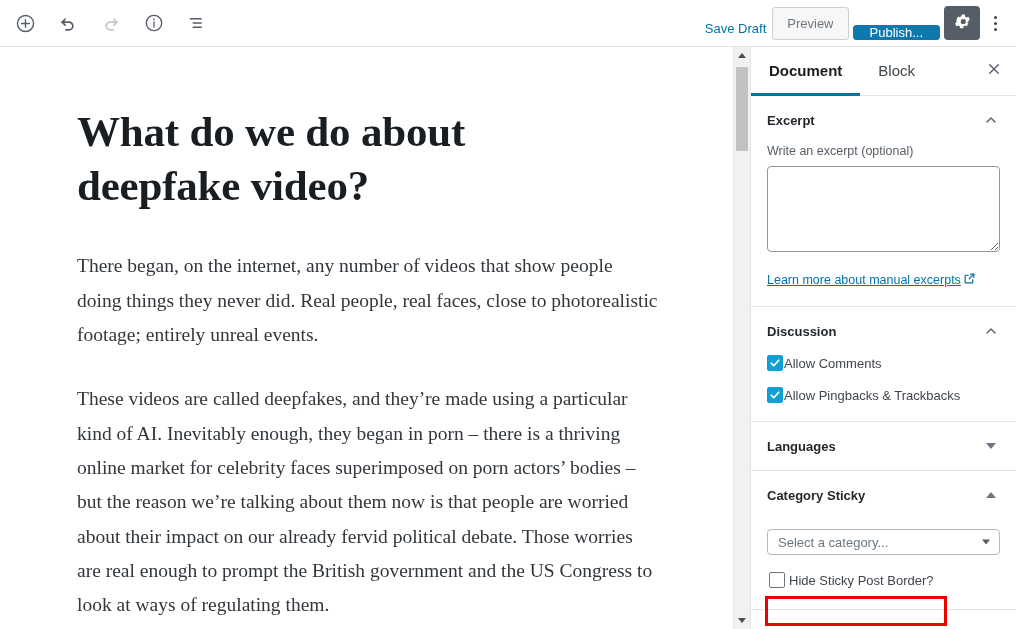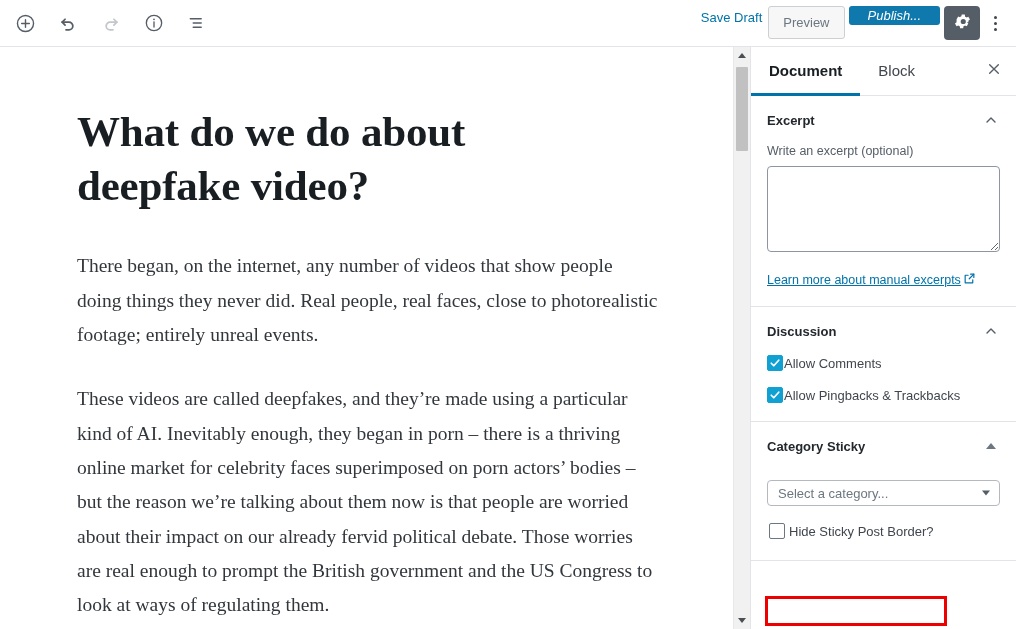--- a/index.html
+++ b/index.html
@@ -34,21 +34,21 @@
     box-sizing: border-box;
   }
   .header-left {
     display: flex;
     align-items: center;
     gap: 13px;
   }
   .header-right {
     margin-left: auto;
     display: flex;
-    align-items: flex-start;
+    align-items: flex-end;
     gap: 4px;
     padding-right: 2px;
   }
   .tool-icon {
     width: 30px;
     height: 30px;
     display: flex;
     align-items: center;
     justify-content: center;
     cursor: pointer;
@@ -72,25 +72,24 @@
     line-height: 1;
   }
   .btn-preview {
     background: #f7f7f7;
     border: 1px solid #ccd0d4;
     color: #6c7781;
     padding: 9px 14px;
   }
   .btn-publish {
     background: #0f79ad;
-    border: 3px solid #000000;
+    border: 1px solid #000000;
     color: #ffffff;
     padding: 0 16px;
     font-weight: 400;
-    font-style: italic;
   }
   .gear-btn {
     width: 36px;
     height: 34px;
     background: #555d66;
     border-radius: 4px;
     display: flex;
     align-items: center;
     justify-content: center;
     cursor: pointer;
@@ -527,20 +526,28 @@
             <span class="cbox on" style="background: rgb(17, 160, 210); border-color: rgb(17, 160, 210);">
               <svg width="12" height="12" viewBox="0 0 24 24" fill="none" stroke="#ffffff" stroke-width="3.4" stroke-linecap="round" stroke-linejoin="round">
                 <path d="M4.5 12.5l5 5 10-11"></path>
               </svg>
             </span>
             <span class="check-label">Allow Pingbacks &amp; Trackbacks</span>
           </div>
         </div>
       </div>
 
+      <div class="panel">
+        <div class="panel-head">
+          <span class="panel-title">Languages</span>
+          <span class="panel-toggle">
+            <span class="caret-tri down"></span>
+          </span>
+        </div>
+      </div>
 
       <div class="panel">
         <div class="panel-head">
           <span class="panel-title">Category Sticky</span>
           <span class="panel-toggle">
             <span class="caret-tri up"></span>
           </span>
         </div>
         <div class="panel-body">
           <div class="select-wrap">

